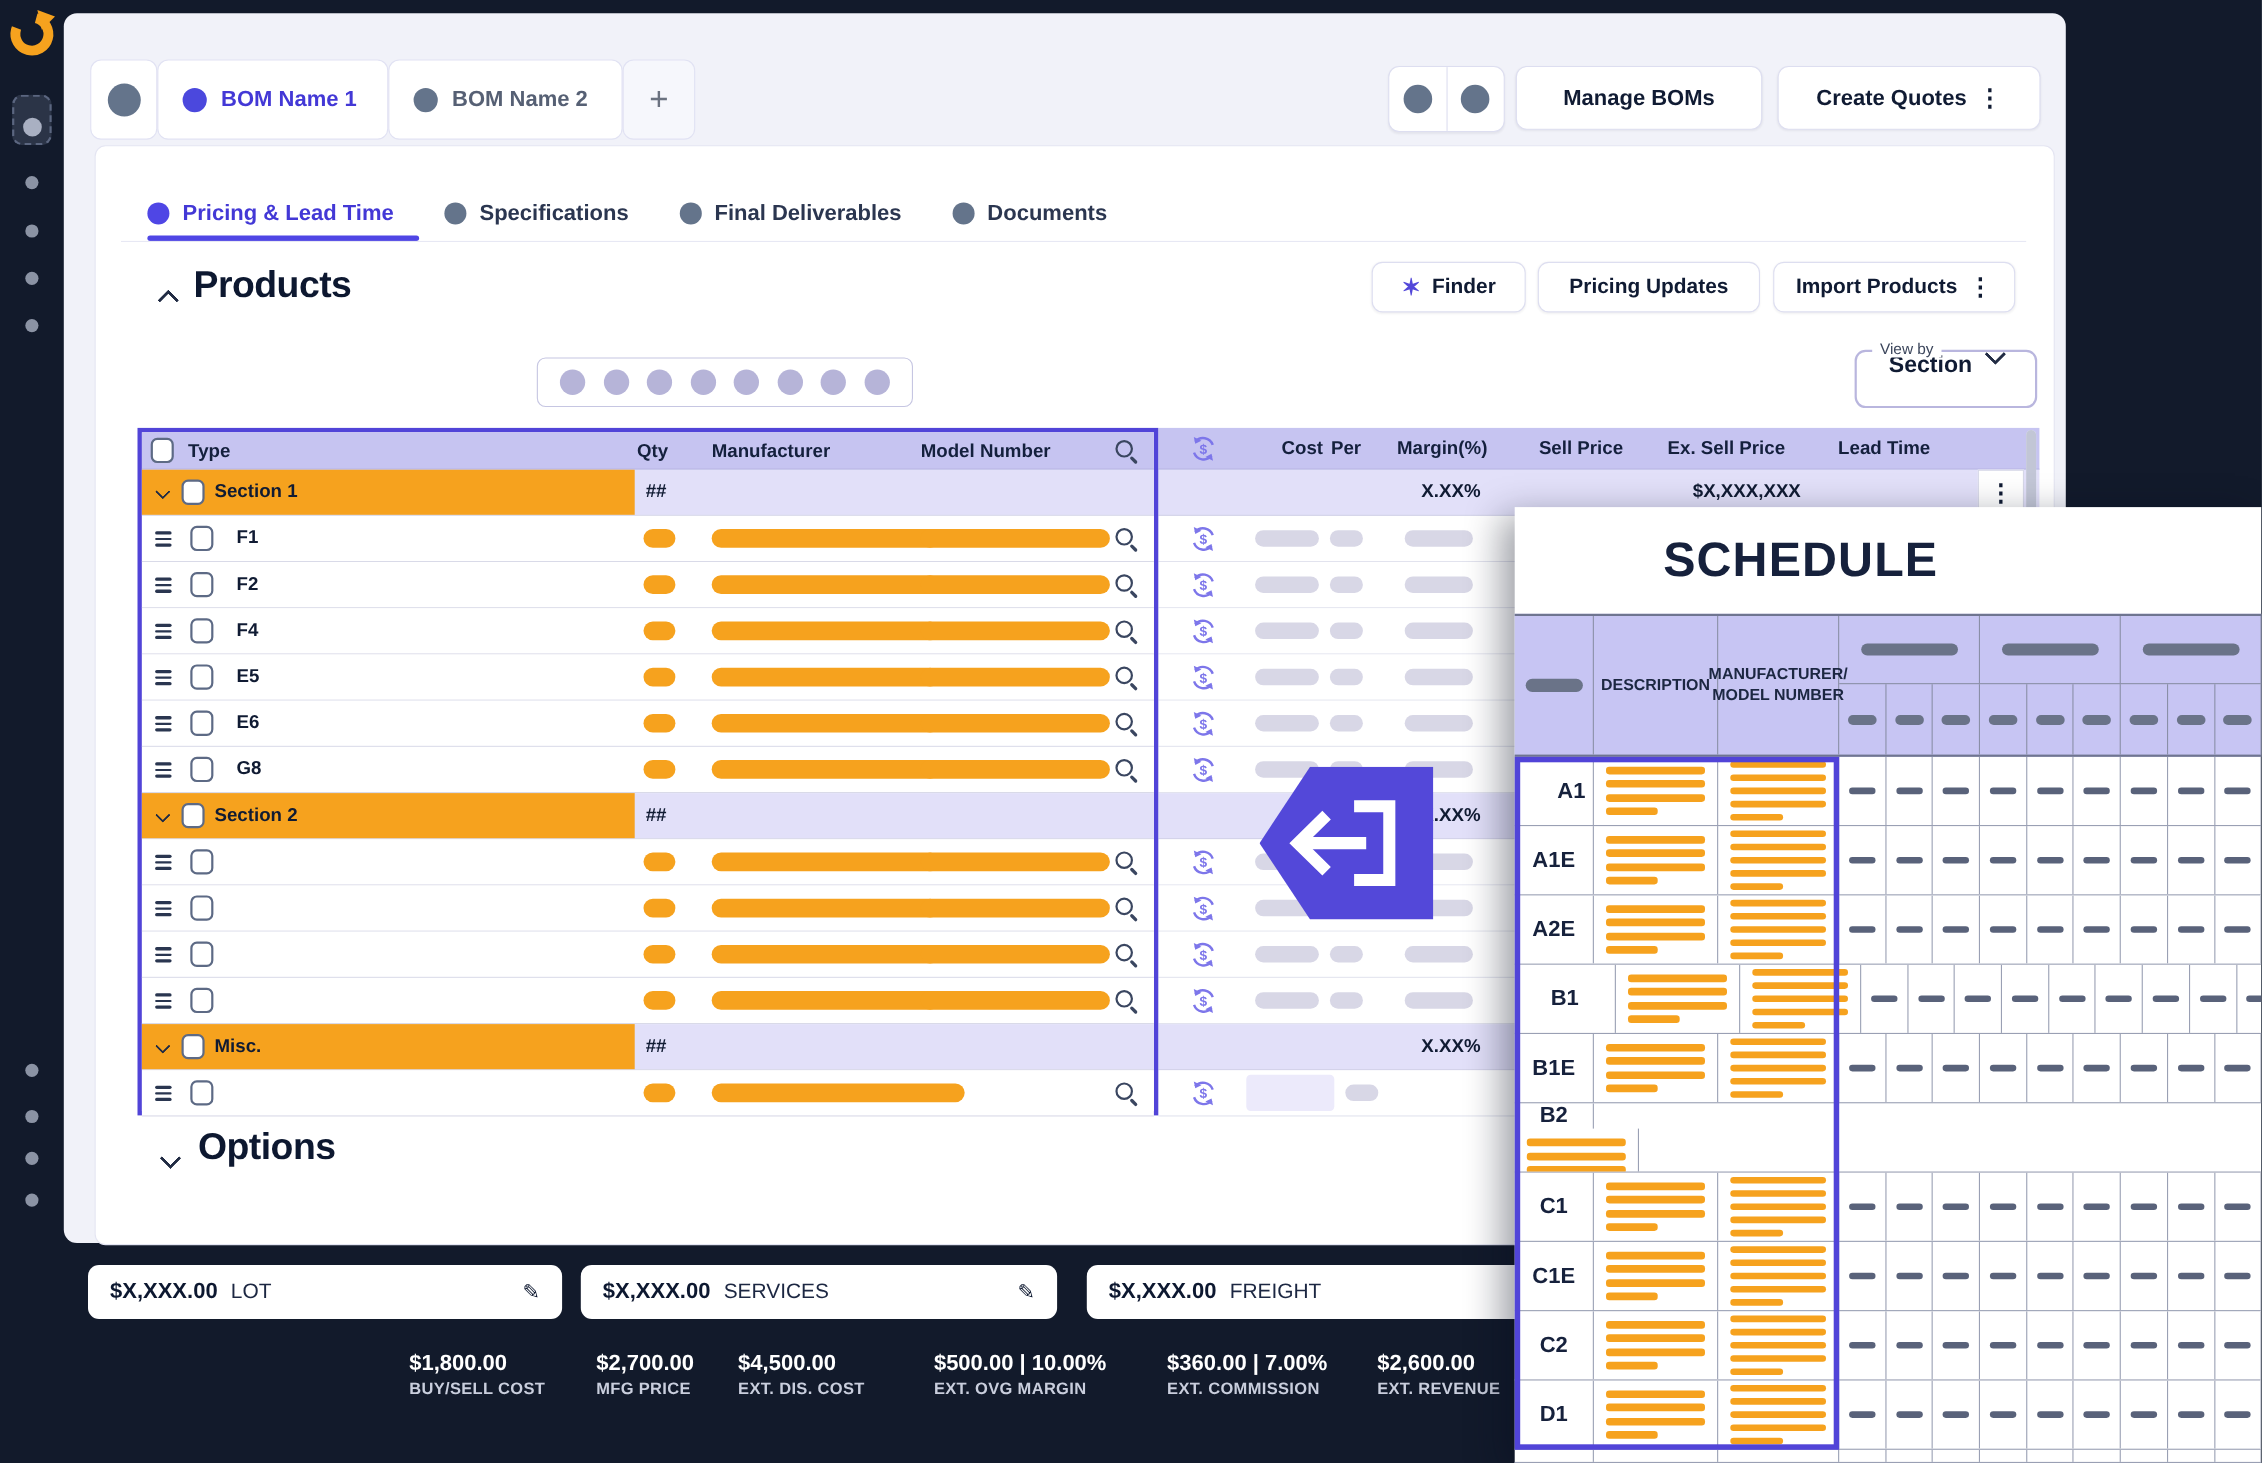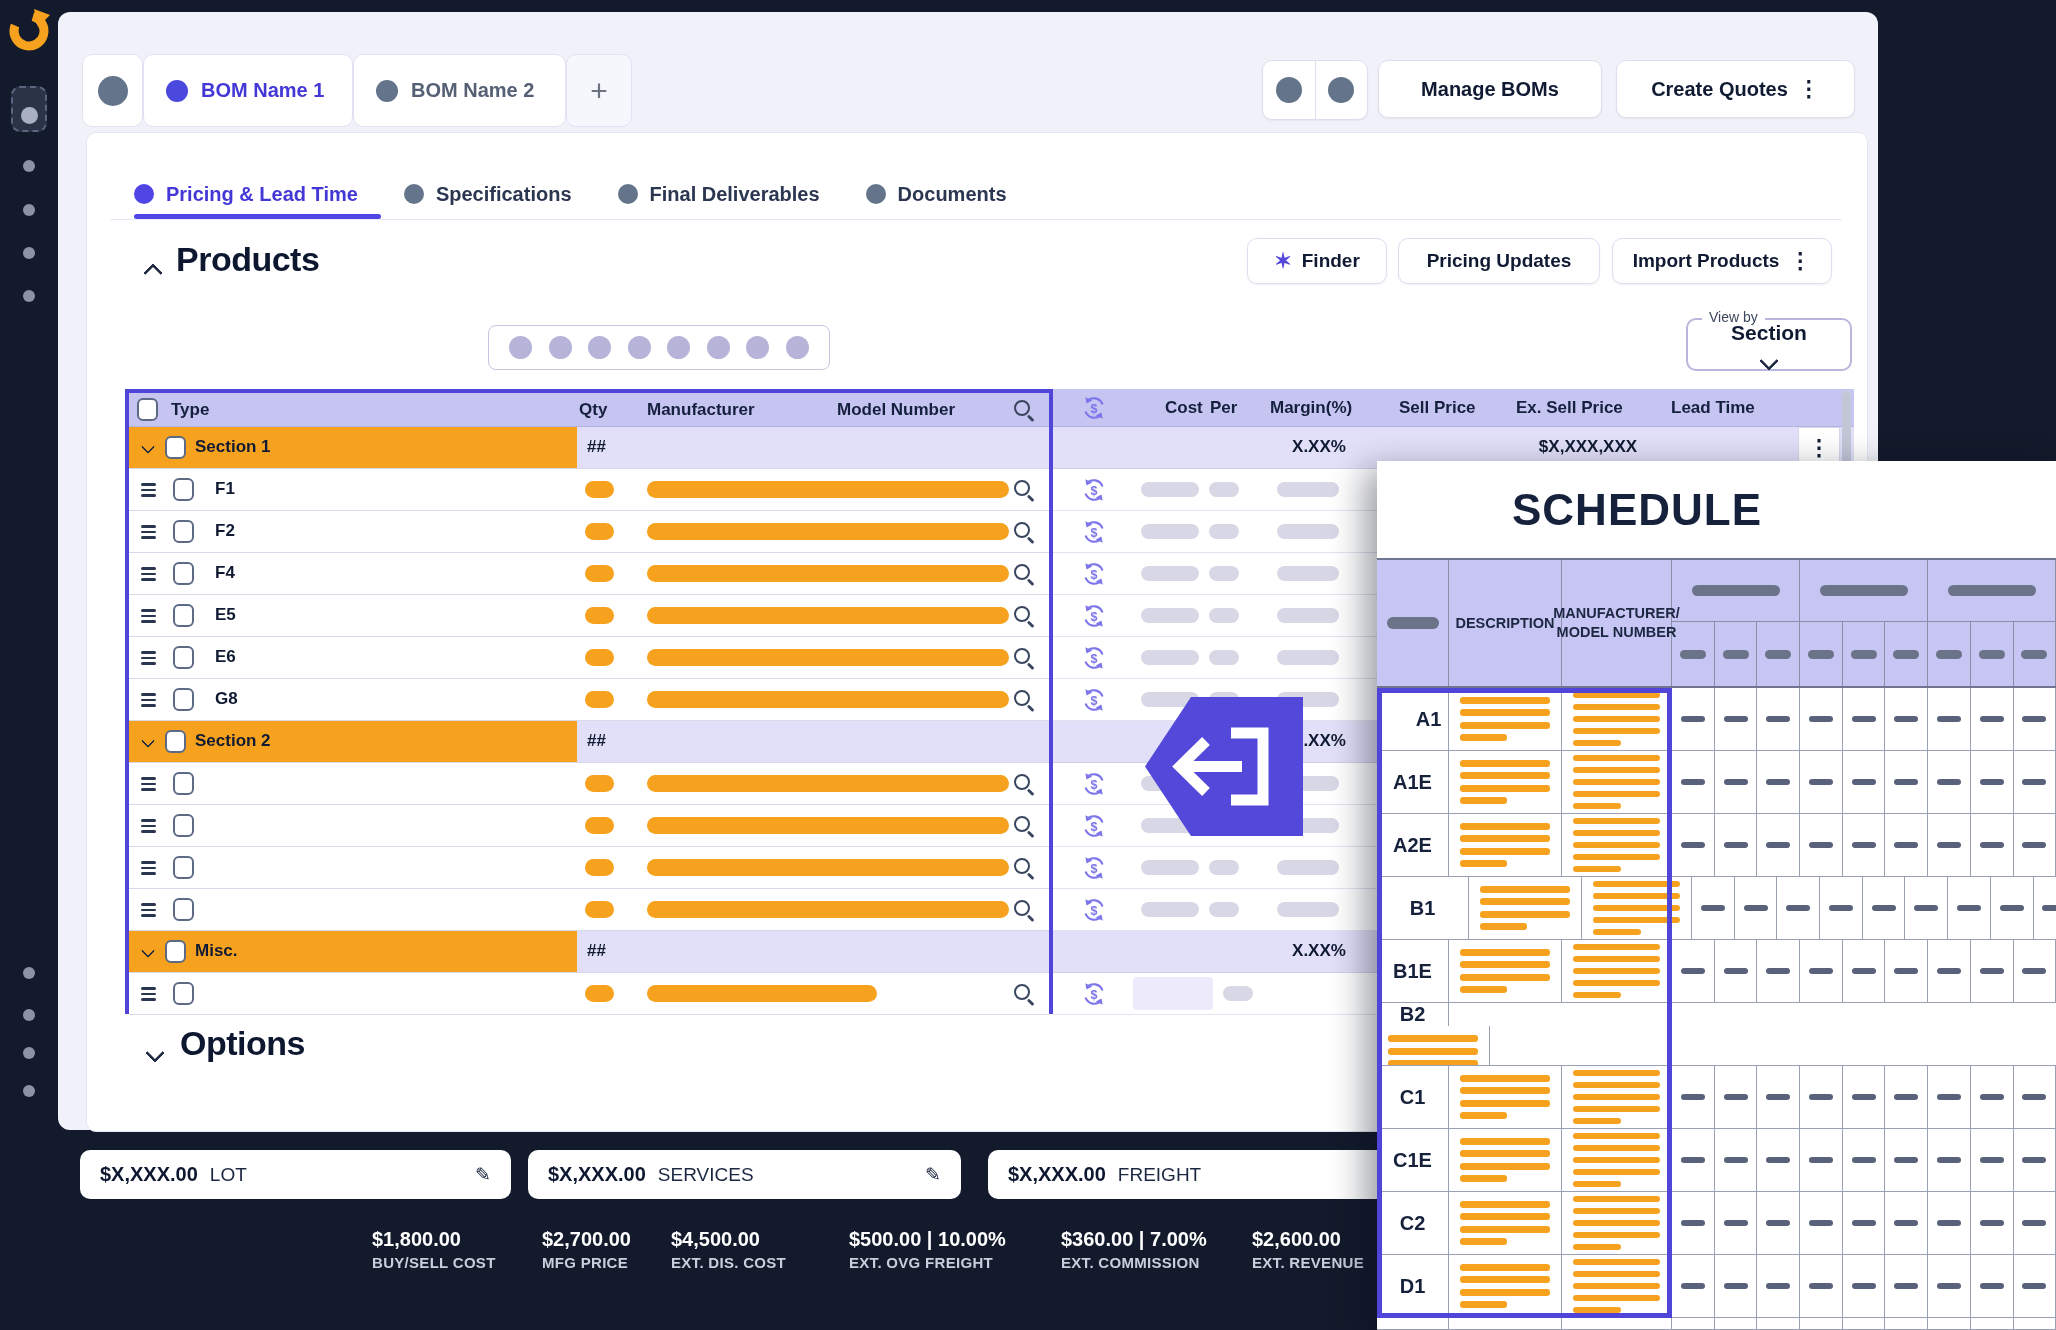--- a/index.html
+++ b/index.html
@@ -39,21 +39,21 @@
   
   .h1{font-size:34px;font-weight:800;color:#0d1830;letter-spacing:-0.5px;}
   .pbtn{height:46px;position:absolute;top:238px;}
   .spark{color:#5348d9;font-size:21px;}
   
   .search{left:130px;top:325px;width:338px;height:45px;background:#fff;border:1.5px solid #c6c6e2;border-radius:8px;display:flex;align-items:center;gap:12px;padding:0 14px;box-sizing:border-box;}
   .search input{border:0;outline:0;font-size:19px;color:#333;width:100%;background:transparent;font-family:"Liberation Sans",sans-serif;}
   .search input::placeholder{color:#9aa0ae;}
   .chips{left:488px;top:325px;width:342px;height:45px;background:#fff;border:1.5px solid #c6c6e2;border-radius:8px;display:flex;align-items:center;justify-content:space-between;padding:0 20px;box-sizing:border-box;}
   .chip{width:23px;height:23px;border-radius:50%;background:#b6b4d8;}
-  .vb{left:1686px;top:318px;width:166px;height:53px;background:#fff;border:2px solid #b9b6de;border-radius:10px;box-sizing:border-box;display:flex;align-items:center;justify-content:center;gap:14px;flex-direction:column;}
+  .vb{left:1686px;top:318px;width:166px;height:53px;background:#fff;border:2px solid #b9b6de;border-radius:10px;box-sizing:border-box;display:flex;justify-content:center;gap:14px;}
   .vblabel{position:absolute;top:-11px;left:14px;background:#fff;padding:0 7px;font-size:14px;color:#3c465c;font-weight:400;}
   .vbval{font-size:21px;font-weight:800;color:#101b33;}
   
   .chev{width:11px;height:11px;border-left:3px solid #222c44;border-bottom:3px solid #222c44;display:inline-block;border-radius:1px;}
   .chev.down{transform:rotate(-45deg);}
   .chev.up{transform:rotate(135deg);}
   .chev.sm{width:8px;height:8px;border-width:2.5px;}
   .mag{position:relative;width:22px;height:22px;display:inline-block;}
   .mag::before{content:"";position:absolute;left:1px;top:1px;width:12px;height:12px;border:2.5px solid #3a4660;border-radius:50%;}
   .mag::after{content:"";position:absolute;left:15px;top:15px;width:8px;height:2.5px;background:#3a4660;transform:rotate(45deg);transform-origin:0 50%;border-radius:2px;}
@@ -1127,21 +1127,21 @@
       <div class="stat" style="left: 542px;">
         <div class="v">$2,700.00</div>
         <div class="l">MFG PRICE</div>
       </div>
       <div class="stat" style="left: 671px;">
         <div class="v">$4,500.00</div>
         <div class="l">EXT. DIS. COST</div>
       </div>
       <div class="stat" style="left: 849px;">
         <div class="v">$500.00 | 10.00%</div>
-        <div class="l">EXT. OVG FREIGHT</div>
+        <div class="l">EXT. OVG MARGIN</div>
       </div>
       <div class="stat" style="left: 1061px;">
         <div class="v">$360.00 | 7.00%</div>
         <div class="l">EXT. COMMISSION</div>
       </div>
       <div class="stat" style="left: 1252px;">
         <div class="v">$2,600.00</div>
         <div class="l">EXT. REVENUE</div>
       </div>
     </div>

